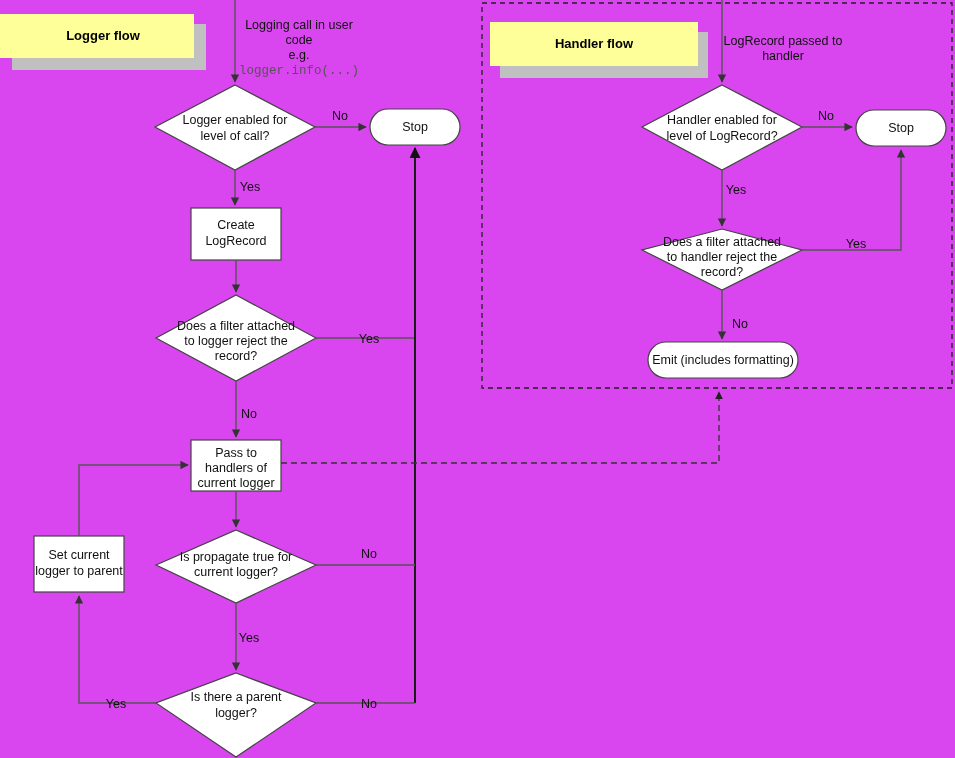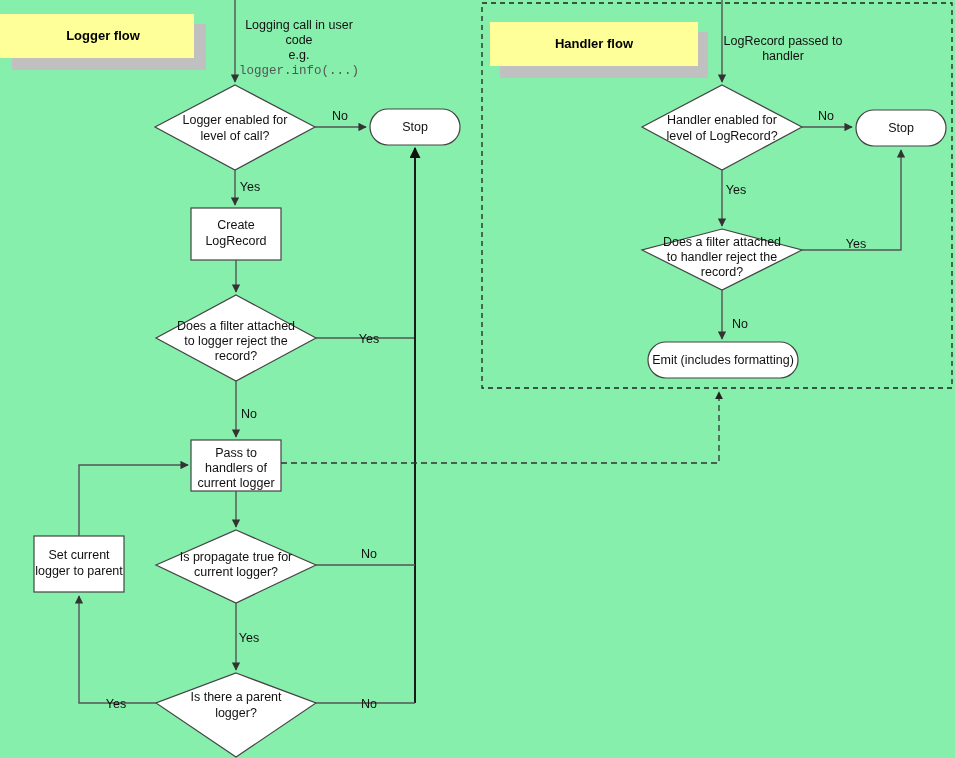--- a/index.html
+++ b/index.html
@@ -8,21 +8,21 @@
     padding: 0;
     background: #ffffff;
   }
   body {
     font-family: "Liberation Sans", sans-serif;
   }
   #canvas {
     position: relative;
     width: 955px;
     height: 758px;
-    background: #86efac;
+    background: #d946ef;
     overflow: hidden;
   }
   #diagram-svg {
     position: absolute;
     left: 0;
     top: 0;
     width: 955px;
     height: 758px;
   }
   .node-text {

